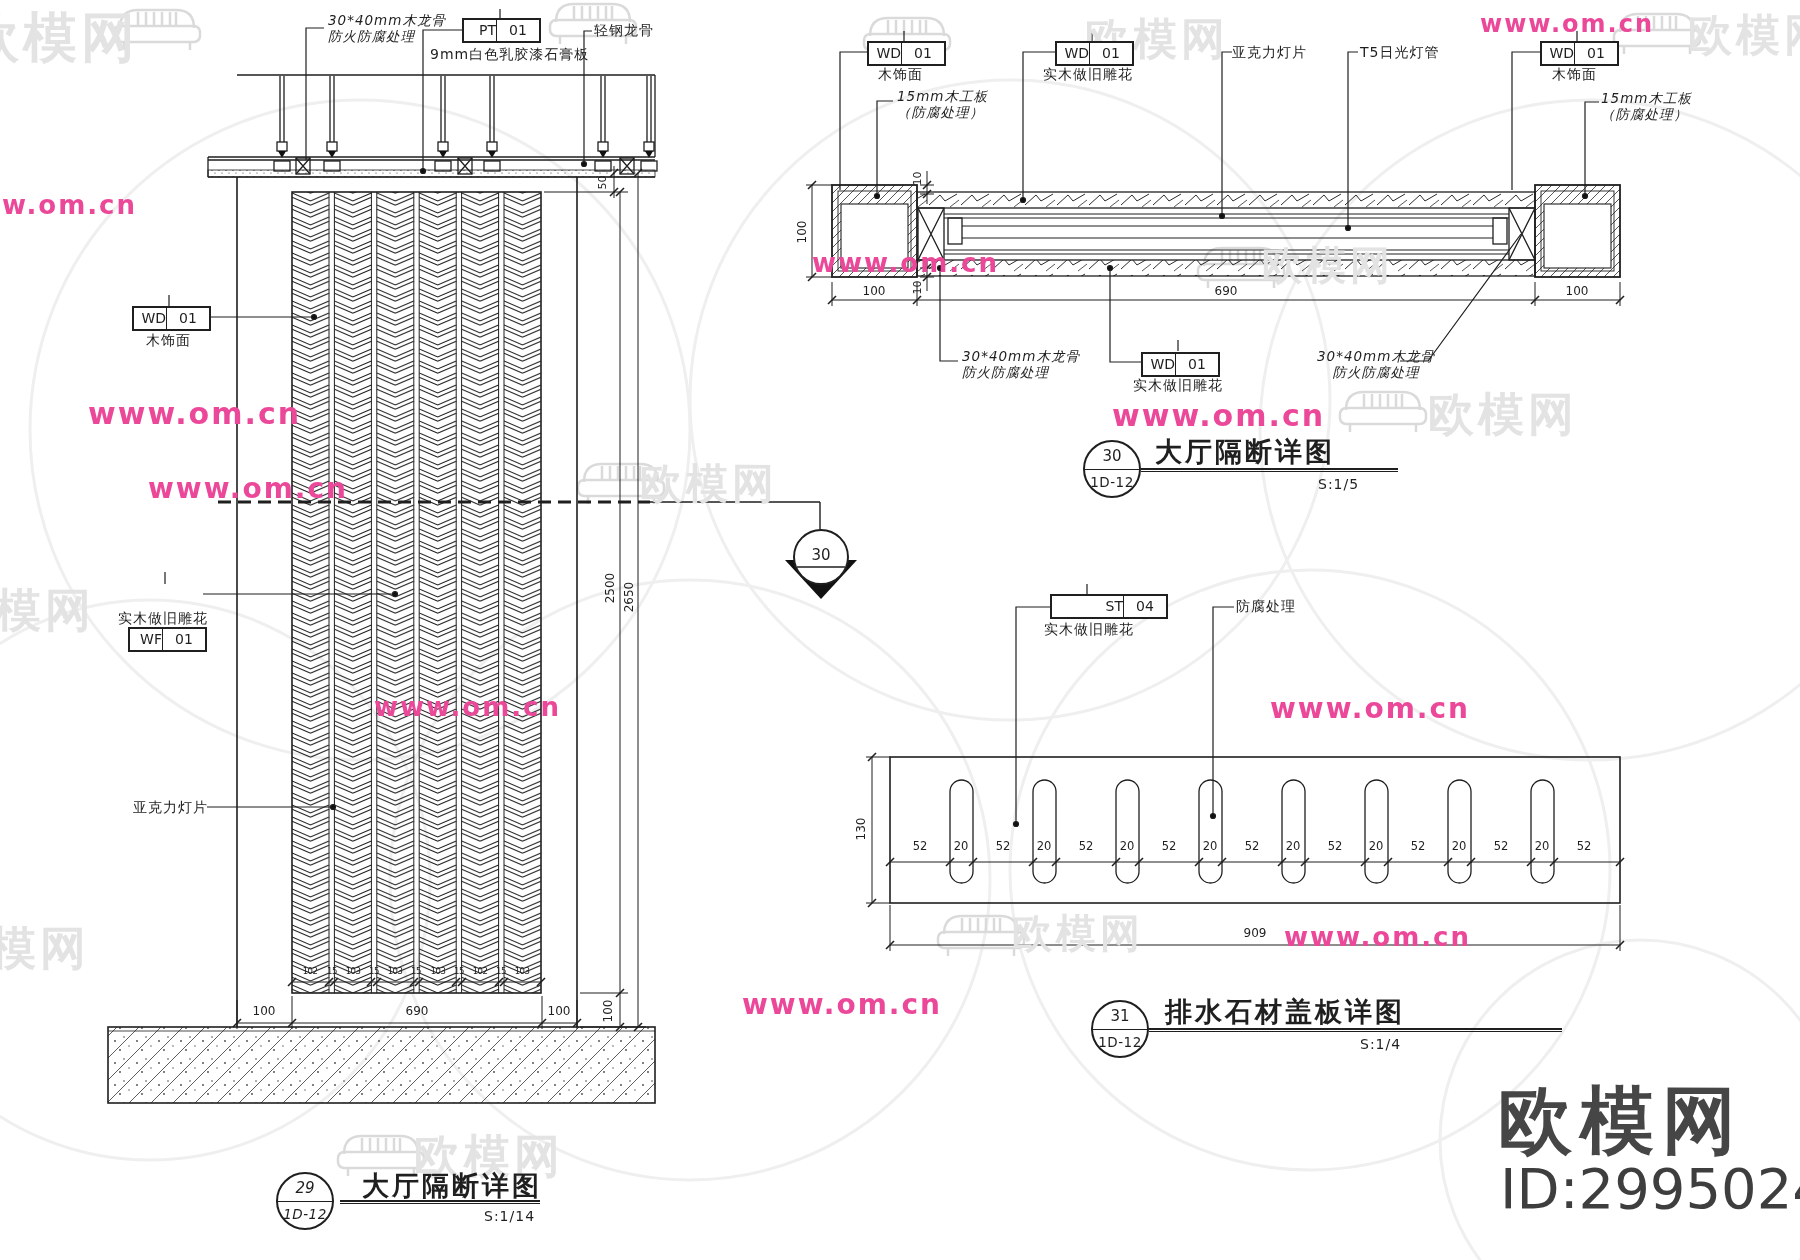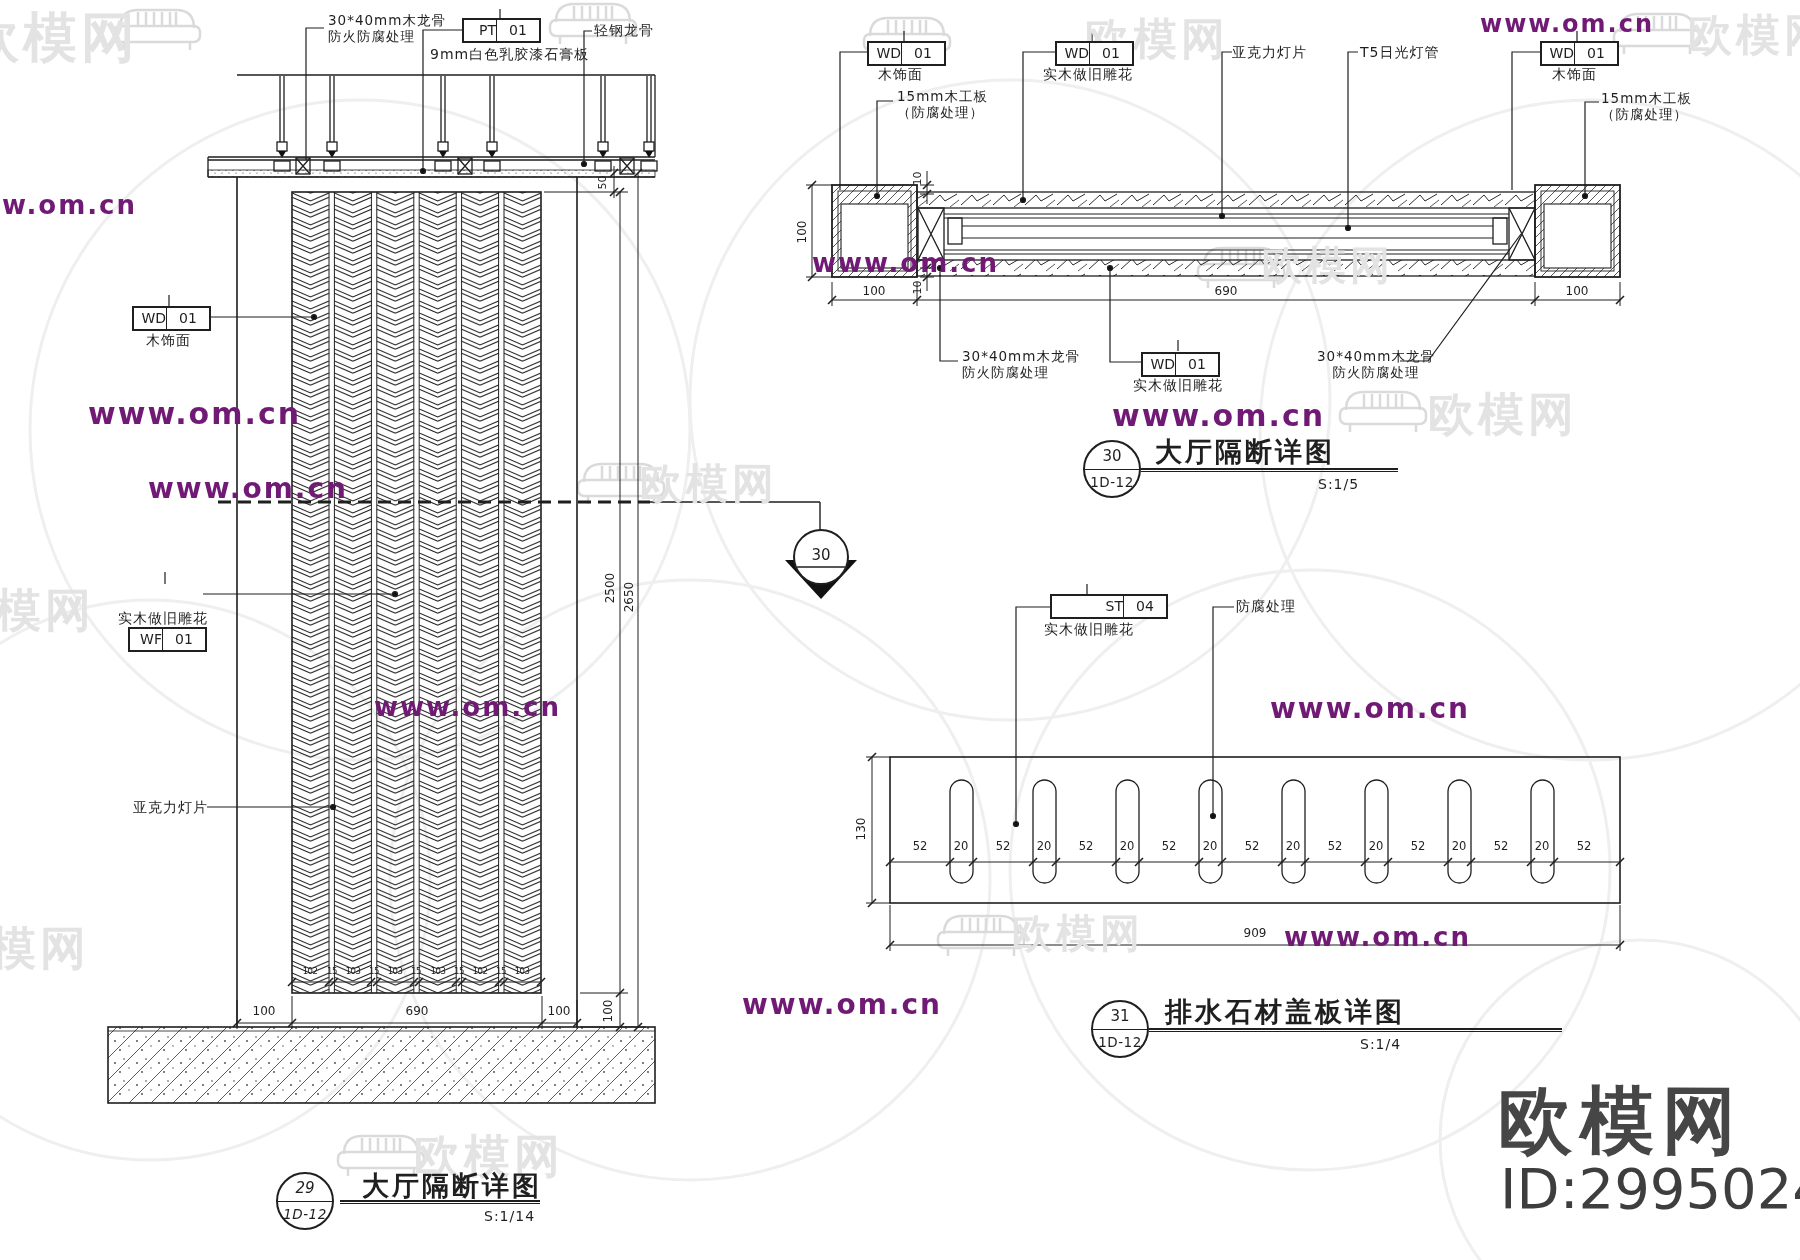--- a/index.html
+++ b/index.html
@@ -1,24 +1,24 @@
 <!DOCTYPE html>
 <html><head>
 <meta charset="utf-8">
 <style>
   html,body { margin:0; padding:0; background:#fff; }
   .stage { position:relative; width:1800px; height:1260px; background:#ffffff; overflow:hidden;
            font-family:"DejaVu Sans", sans-serif; color:#1f1f1f; }
   svg.linework { position:absolute; left:0; top:0; }
   
-  .wm  { position:absolute; color:#701a75; font-weight:bold; letter-spacing:2px; white-space:nowrap; }
+  .wm  { position:absolute; color:#ec4899; font-weight:bold; letter-spacing:2px; white-space:nowrap; }
   .wmb { position:absolute; color:#e3e3e3; font-weight:bold; letter-spacing:4px; white-space:nowrap; }
   
   .lbl { position:absolute; font-size:14px; letter-spacing:1px; white-space:nowrap; }
-  .lbl2 { position:absolute; font-size:13.5px; letter-spacing:1px; line-height:16px; white-space:nowrap; }
+  .lbl2 { position:absolute; font-size:13.5px; letter-spacing:1px; line-height:16px; white-space:nowrap;font-style:italic; }
   
   .tag { position:absolute; display:flex; align-items:stretch; border:2px solid #1f1f1f; background:#fff; height:21px; }
   .tag .c1 { width:32px; text-align:right; font-size:14px; line-height:21px; border-right:1.5px solid #1f1f1f; }
   .tag .c2 { width:42px; text-align:center; font-size:14px; line-height:21px; }
   
   .dim  { position:absolute; font-size:12px; text-align:center; white-space:nowrap; }
   .dimv { position:absolute; font-size:12px; text-align:center; white-space:nowrap; transform:rotate(-90deg); transform-origin:center; }
   .seg  { position:absolute; font-size:11.5px; width:24px; text-align:center; }
   .strip{ position:absolute; font-size:8.5px; width:18px; text-align:center; letter-spacing:-0.5px; }
   

